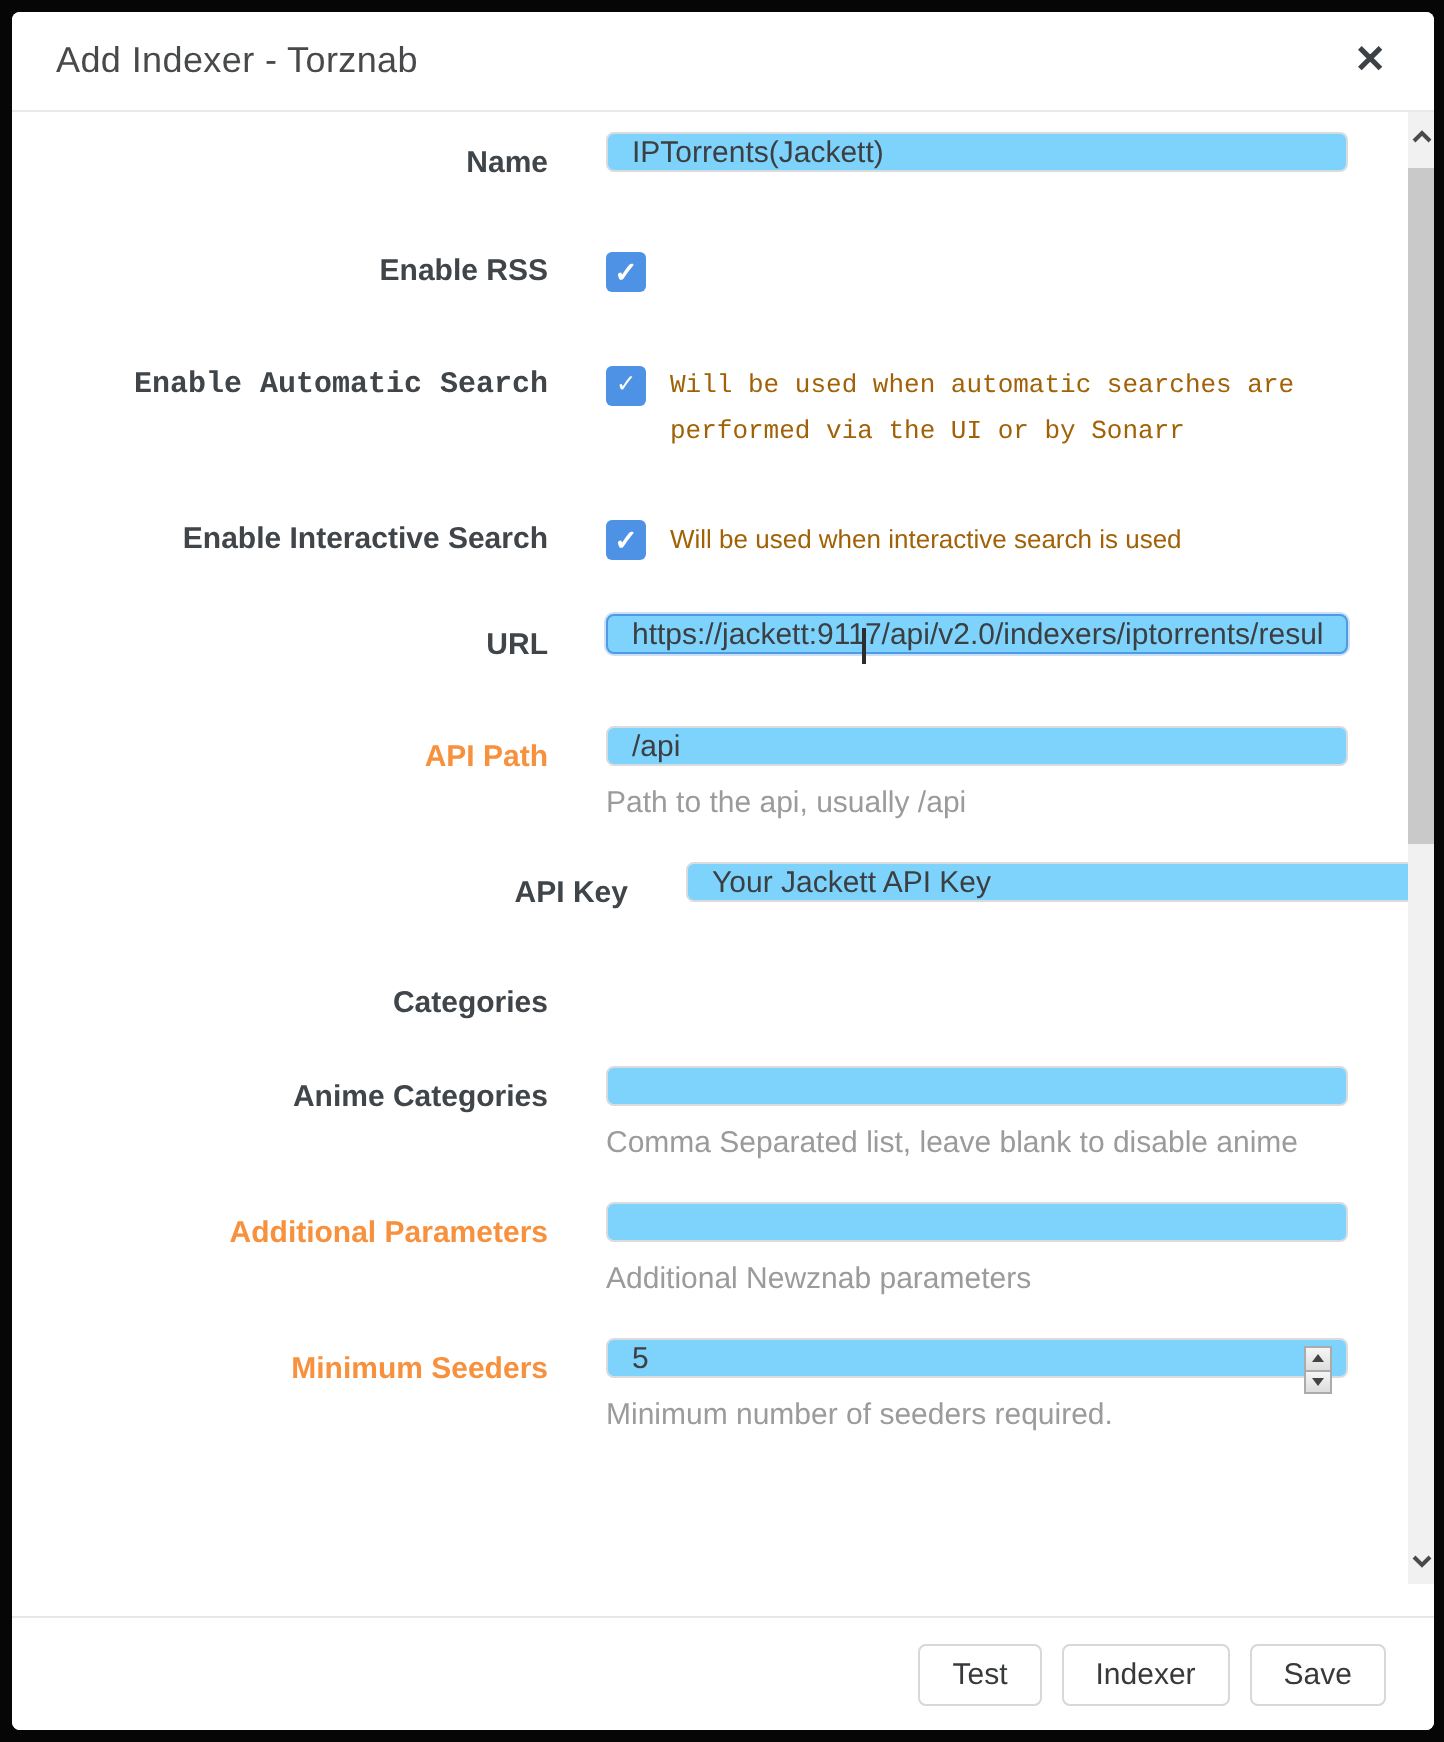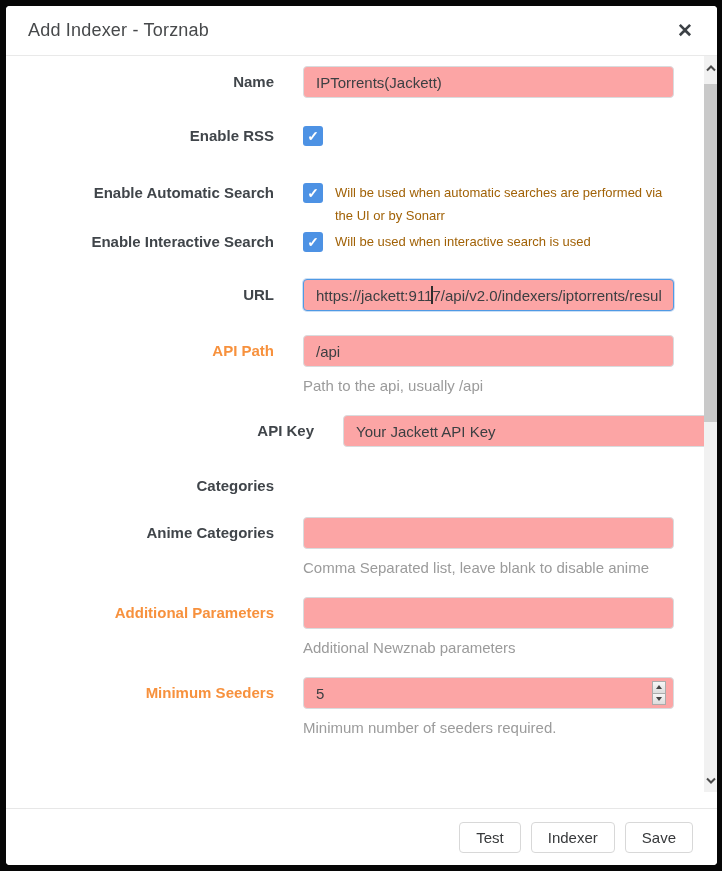--- a/index.html
+++ b/index.html
@@ -65,28 +65,28 @@
   }
   .row-check .flabel { line-height: 20px; }
   .advanced .flabel { color: #f7913d; }
   .fcontrol {
     margin-left: 29px;
     width: 371px;
     position: relative;
   }
   .txt {
     width: 371px;
-    height: 32px;
+    height: 20px;
     border: 1px solid #d8dcde;
     border-radius: 4px;
     padding: 5px 12px;
     font-size: 15px;
     color: #3c3f42;
     font-family: "Liberation Sans", sans-serif;
-    background: #fca5a5;
+    background: #7dd3fc;
     outline: none;
   }
   .txt.focused {
     border-color: #4f9ae4;
     box-shadow: 0 0 0 1px rgba(82,148,226,0.30);
   }
   .caret {
     position: absolute;
     left: 128px; top: 7px;
     width: 1.5px; height: 18px;
@@ -146,21 +146,21 @@
   }
   .tri-down {
     width: 0; height: 0;
     border-left: 3.5px solid transparent;
     border-right: 3.5px solid transparent;
     border-top: 4px solid #444;
   }
   
   .mb28 { margin-bottom: 28px; }
   .mb37 { margin-bottom: 37px; }
-  .mb20 { margin-bottom: 5px; }
+  .mb20 { margin-bottom: 33px; font-family: Liberation Mono, monospace; }
   .mb26 { margin-bottom: 26px; }
   .mb24 { margin-bottom: 24px; }
   .mb23 { margin-bottom: 23px; margin-left: 40px; }
   .mb18 { margin-bottom: 18px; }
   .mb15 { margin-bottom: 15px; }
   
   .scrollbar {
     position: absolute;
     top: 0; right: 0;
     width: 13px; height: 100%;

